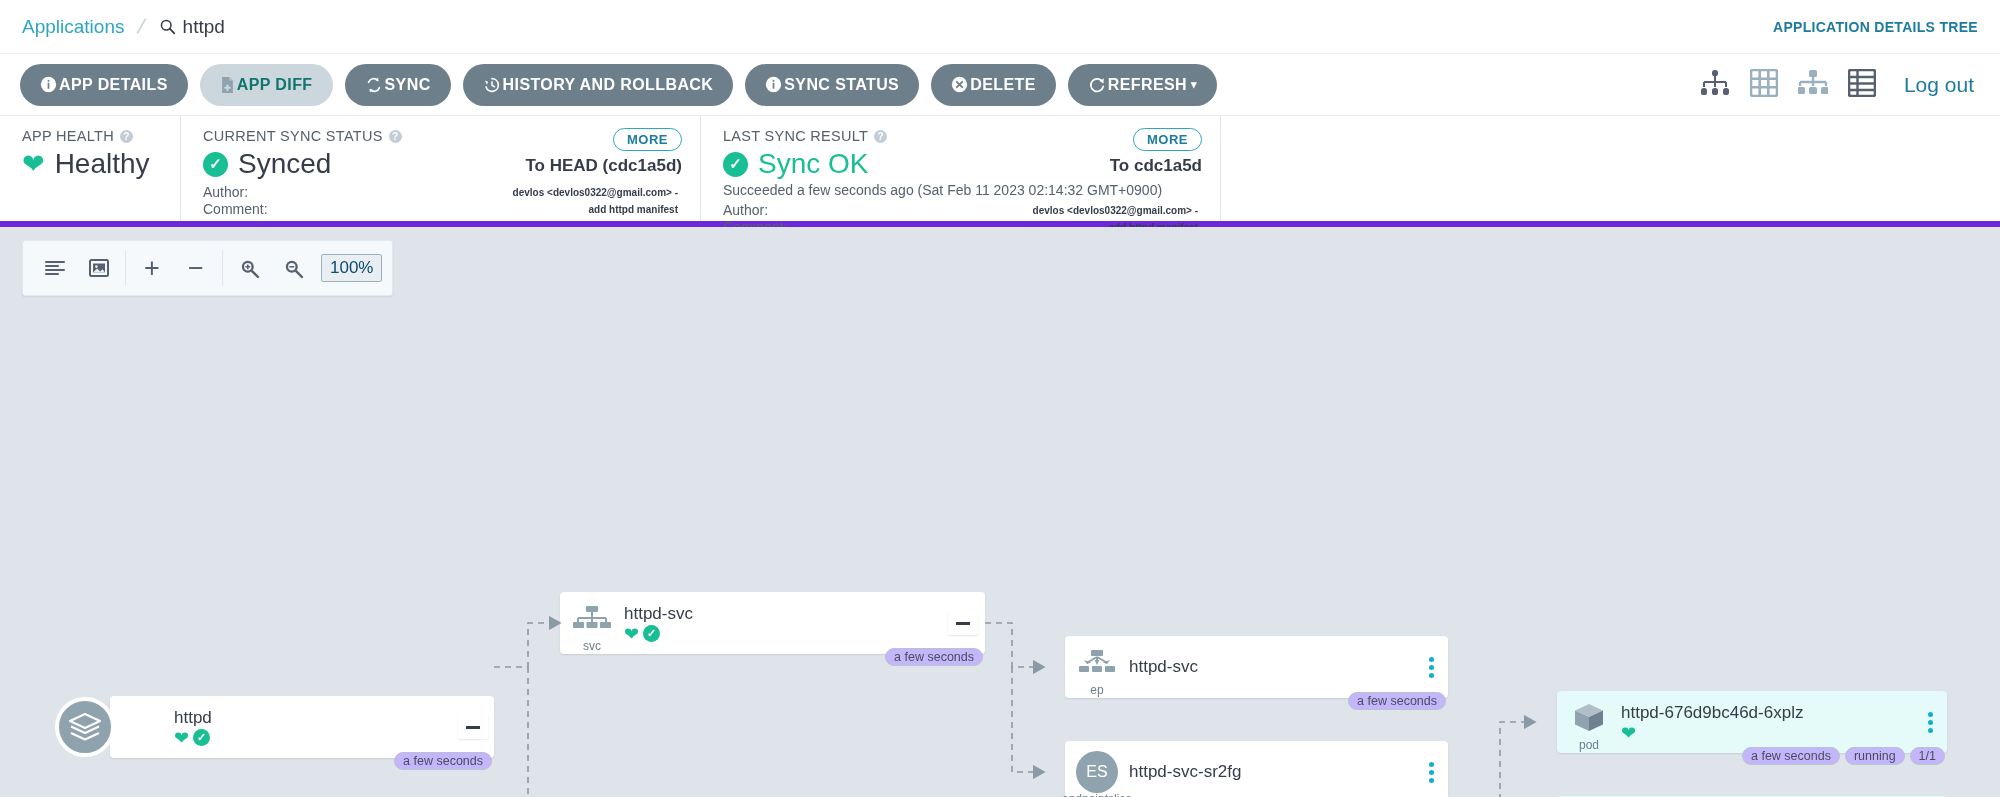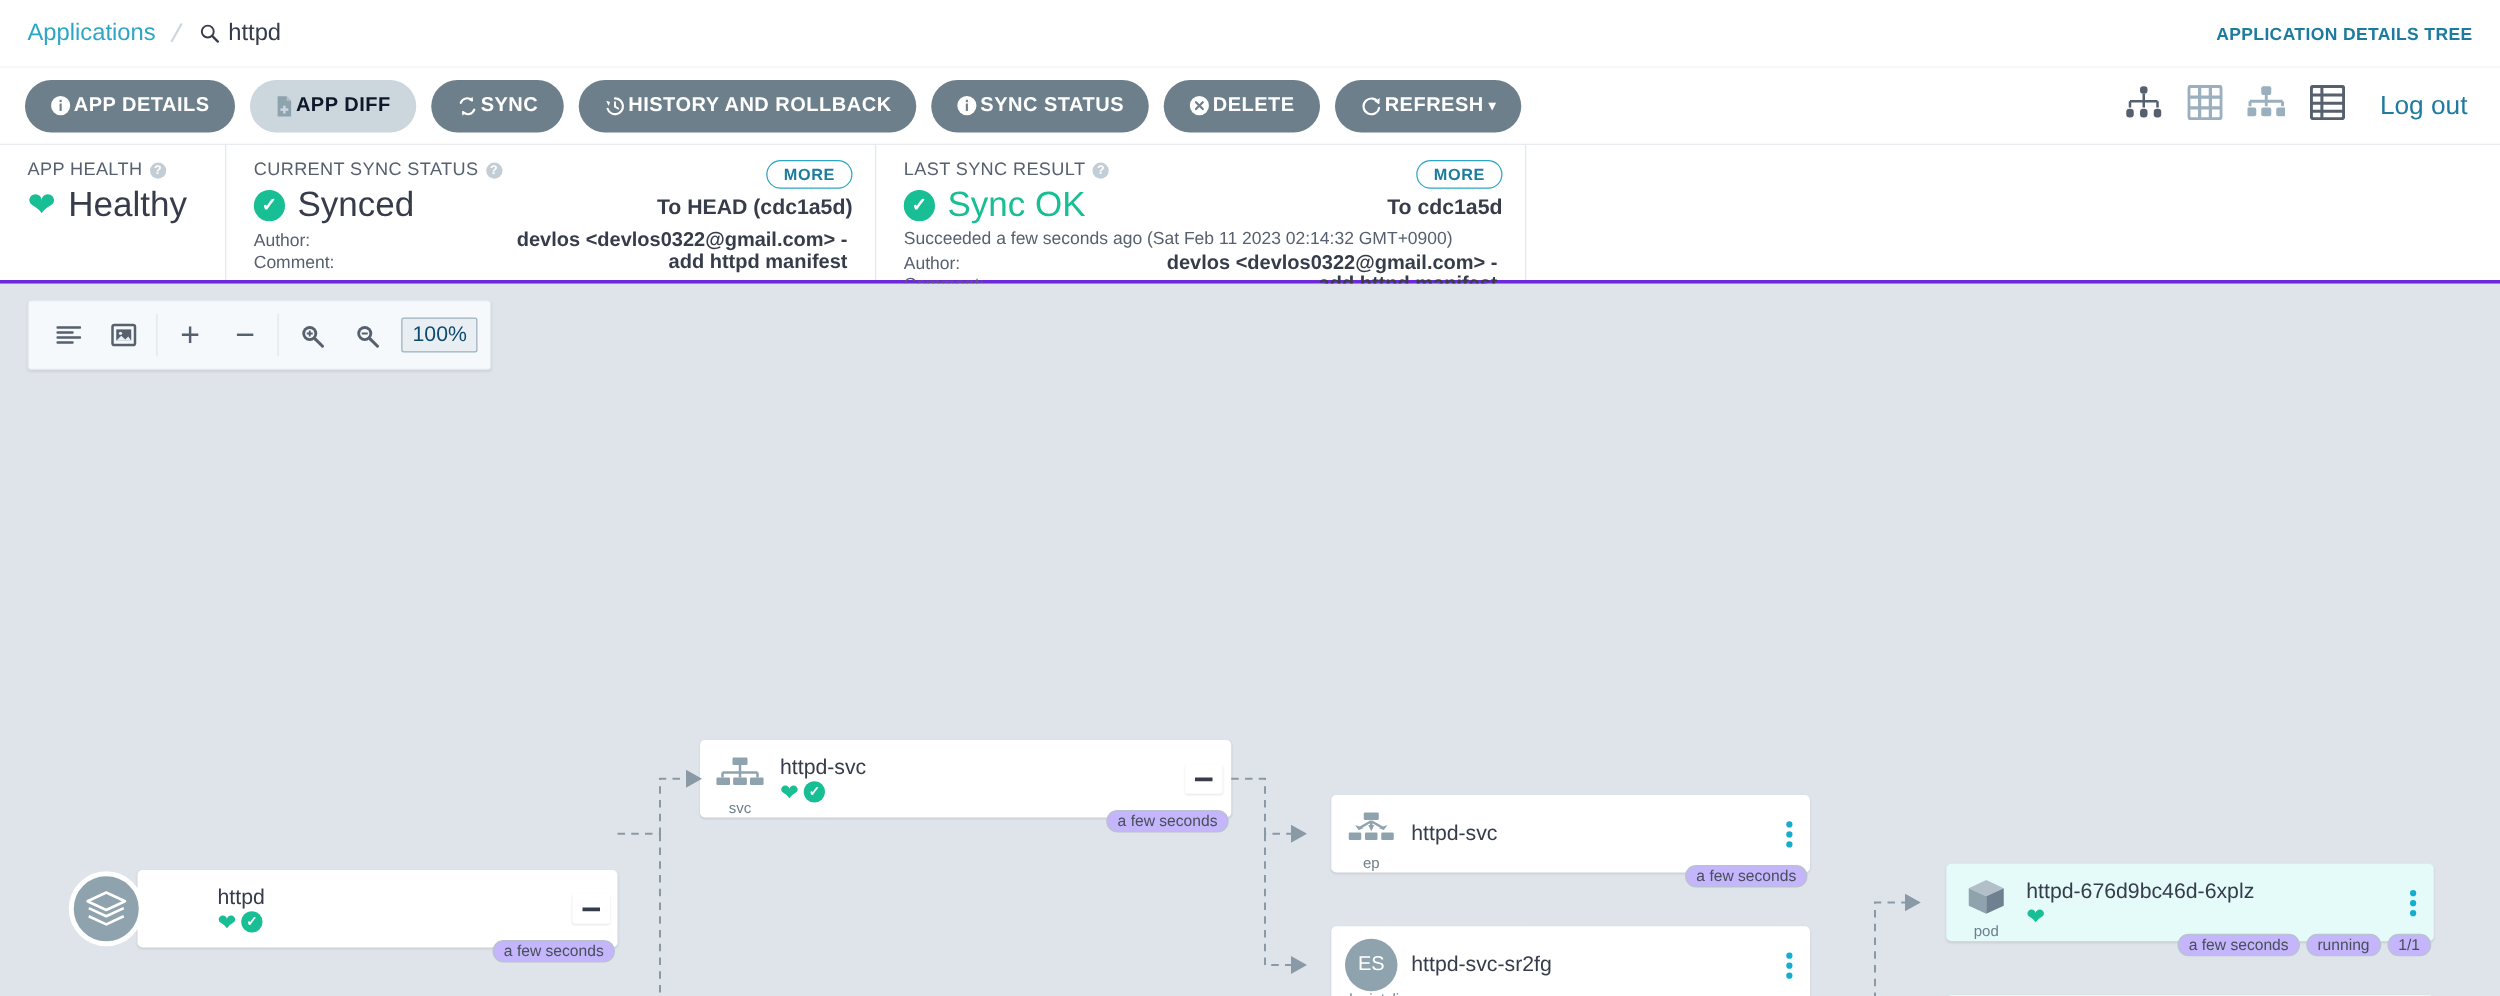--- a/index.html
+++ b/index.html
@@ -70,21 +70,21 @@
     font-size: 16px;
     font-weight: bold;
     letter-spacing: .4px;
     border: none;
     cursor: pointer;
     white-space: nowrap;
     text-align: center;
   }
   .abtn.disabled {
     background: #ccd6dd;
-    color: #0f172a;
+    color: #0f766e;
     cursor: default;
   }
   .abtn svg { display: block; flex: 0 0 auto; }
   .caret { font-size: 11px; margin-left: 2px; }
 
   .viewicons {
     margin-left: auto;
     display: flex;
     align-items: center;
     gap: 20px;
@@ -97,21 +97,21 @@
     cursor: pointer;
     margin-left: 8px;
   }
 
   
   .statusbar {
     display: flex;
     height: 112px;
     background: #fff;
     border-top: 1px solid #e8ecf0;
-    border-bottom: 3px solid #6d28d9;
+    border-bottom: 6px solid #6d28d9;
   }
   .scol { padding: 12px 22px 10px 22px; position: relative; }
   .scol + .scol { border-left: 1px solid #e3e8ee; }
   .scol-health { width: 180px; }
   .scol-sync   { width: 520px; }
   .scol-result { width: 520px; }
   .scol-flex   { flex: 1; border-left: 1px solid #e3e8ee; }
 
   .slabel {
     font-size: 14.5px;
@@ -156,21 +156,21 @@
     font-size: 17px; font-weight: bold; color: #363c4a;
   }
   .succeeded {
     font-size: 14px; color: #56606e; margin-top: 2px;
   }
   .kvwrap { margin-top: 4px; }
   .kvrow { display: flex; align-items: flex-start; }
   .kvkeys { width: 90px; }
   .kvkeys div { font-size: 14px; color: #56606e; line-height: 17px; }
   .kvvals { flex: 1; text-align: right; }
-  .kvvals div { font-size: 16px; color: #363c4a; font-weight: bold; line-height: 17px; }
+  .kvvals div { font-size: 10px; color: #363c4a; font-weight: bold; line-height: 17px; }
 
   
   .canvas {
     position: relative;
     height: 570px;
     background: #dfe4ea;
     overflow: hidden;
   }
   .graph-toolbar {
     position: absolute;

